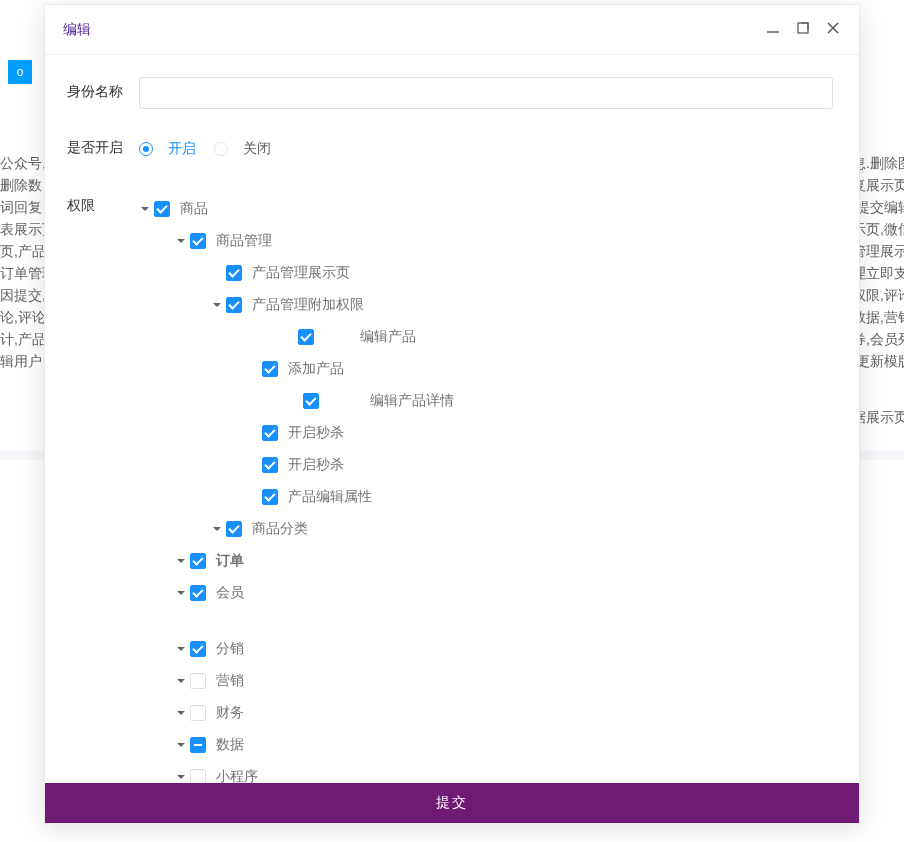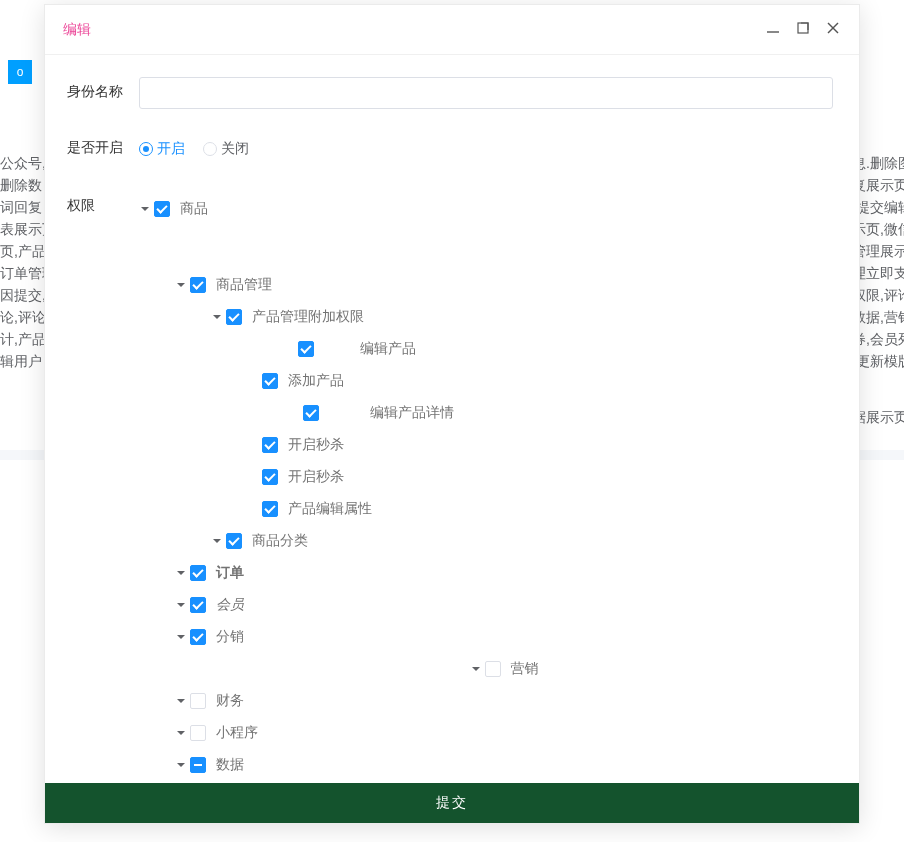--- a/index.html
+++ b/index.html
@@ -10,37 +10,37 @@
 .bg-top{position:absolute;left:8px;top:60px;width:24px;height:24px;background:#009fff;display:flex;align-items:center;justify-content:center;color:#fff;font-size:12px}
 .bg-lines{position:absolute;top:152px;left:0;width:38px;color:#606266;line-height:22px;font-size:14px;white-space:nowrap}
 .bg-lines div{text-align:right}
 .bg-lines-r{position:absolute;top:152px;right:0;width:66px;color:#606266;line-height:22px;font-size:14px;white-space:nowrap}
 .bg-lines-r div{text-align:left}
 .bg-sep{position:absolute;left:0;right:0;top:450px;height:10px;background:#f5f7fa}
 
 
 .modal{position:absolute;left:44px;top:4px;width:816px;height:820px;background:#fff;border:1px solid #ebebeb;box-shadow:0 4px 24px rgba(0,0,0,.12);display:flex;flex-direction:column}
 .modal-header{height:50px;display:flex;align-items:center;padding:0 18px;border-bottom:1px solid #f0f0f0}
-.modal-title{font-size:14px;color:#ec4899;flex:1}
+.modal-title{font-size:14px;color:#4c1d95;flex:1}
 .hdr-icons{display:flex;gap:14px;align-items:center}
 .hdr-icons svg{width:16px;height:16px;cursor:pointer;color:#555}
 
 .modal-body{flex:1;overflow-y:auto;padding:22px 26px 4px 22px;position:relative}
 .modal-body::-webkit-scrollbar{width:8px}
 .modal-body::-webkit-scrollbar-thumb{background:#c7c7c7;border-radius:4px}
 .modal-body::-webkit-scrollbar-track{background:#f5f5f5}
 
 .row{display:flex;margin-bottom:24px}
 .row .label{width:72px;text-align:left;padding-top:6px;color:#333;font-size:14px}
 .row .ctrl{flex:1}
 
 .text-input{width:100%;height:32px;border:1px solid #dcdfe6;border-radius:3px;padding:0 12px;color:#333;font-size:14px;outline:none}
 
 .radio-group{display:flex;align-items:center;gap:18px;height:32px}
-.radio{display:inline-flex;align-items:center;gap:4px;cursor:pointer}
+.radio{display:inline-flex;align-items:center;gap:15px;cursor:pointer}
 .radio-dot{width:14px;height:14px;border-radius:50%;border:1px solid #dcdfe6;position:relative}
 .radio.selected .radio-dot{border-color:#1890ff}
 .radio.selected .radio-dot::after{content:"";position:absolute;inset:3px;border-radius:50%;background:#1890ff}
 .radio-lab{color:#606266}
 .radio.selected .radio-lab{color:#1890ff}
 
 
 .tree{padding-top:4px}
 .tree-node{position:relative}
 .tree-row{display:flex;align-items:center;height:32px}
@@ -49,21 +49,21 @@
 .expander.blank{visibility:hidden}
 .chk{width:16px;height:16px;border:1px solid #dcdfe6;border-radius:2px;margin-right:10px;display:flex;align-items:center;justify-content:center;cursor:pointer;flex-shrink:0}
 .chk.on{background:#1890ff;border-color:#1890ff}
 .chk.on::after{content:"";width:4px;height:8px;border:solid #fff;border-width:0 2px 2px 0;transform:rotate(45deg);margin-top:-2px}
 .chk.ind{background:#1890ff;border-color:#1890ff}
 .chk.ind::after{content:"";width:8px;height:2px;background:#fff}
 .chk.off{background:#fff}
 .tree-text{color:#737373;cursor:default}
 .children{padding-left:18px}
 
-.submit-bar{height:40px;background:#14532d;color:#fff;display:flex;align-items:center;justify-content:center;cursor:pointer;font-size:14px;letter-spacing:2px}
+.submit-bar{height:40px;background:#701a75;color:#fff;display:flex;align-items:center;justify-content:center;cursor:pointer;font-size:14px;letter-spacing:2px}
 </style>
 </head>
 <body>
 
 <div class="bg">
   <div class="bg-top">o</div>
   <div class="bg-lines" id="bg-left">
       <div>公众号,</div>
       <div>删除数</div>
       <div>词回复</div>
@@ -150,30 +150,37 @@
                 <span class="expander">
                   <svg viewBox="0 0 10 10" style="transform:rotate(0)">
                     <path d="M1 3 L5 7 L9 3" fill="#606266"></path>
                   </svg>
                 </span>
                 <span class="chk on"></span>
                 <span class="tree-text">商品</span>
               </div>
               <div class="children">
                 <div class="tree-node">
-                  <div class="tree-row" style="padding-left: 18px; margin-top: 44px;">
+                  <div class="tree-row" style="padding-left: 18px;">
                     <span class="expander">
                       <svg viewBox="0 0 10 10" style="transform:rotate(0)">
                         <path d="M1 3 L5 7 L9 3" fill="#606266"></path>
                       </svg>
                     </span>
                     <span class="chk on"></span>
                     <span class="tree-text">商品管理</span>
                   </div>
                   <div class="children">
+                    <div class="tree-node">
+                      <div class="tree-row" style="padding-left: 36px;">
+                        <span class="expander blank"></span>
+                        <span class="chk on"></span>
+                        <span class="tree-text">产品管理展示页</span>
+                      </div>
+                    </div>
                     <div class="tree-node">
                       <div class="tree-row" style="padding-left: 36px;">
                         <span class="expander">
                           <svg viewBox="0 0 10 10" style="transform:rotate(0)">
                             <path d="M1 3 L5 7 L9 3" fill="#606266"></path>
                           </svg>
                         </span>
                         <span class="chk on"></span>
                         <span class="tree-text">产品管理附加权限</span>
                       </div>
@@ -240,43 +247,43 @@
                     <span class="expander">
                       <svg viewBox="0 0 10 10" style="transform:rotate(-90)">
                         <path d="M1 3 L5 7 L9 3" fill="#606266"></path>
                       </svg>
                     </span>
                     <span class="chk on"></span>
                     <span class="tree-text">订单</span>
                   </div>
                 </div>
                 <div class="tree-node">
-                  <div class="tree-row" style="padding-left: 18px; font-style: italic;">
+                  <div class="tree-row" style="padding-left: 18px;">
                     <span class="expander">
                       <svg viewBox="0 0 10 10" style="transform:rotate(-90)">
                         <path d="M1 3 L5 7 L9 3" fill="#606266"></path>
                       </svg>
                     </span>
                     <span class="chk on"></span>
                     <span class="tree-text">会员</span>
                   </div>
                 </div>
                 <div class="tree-node">
-                  <div class="tree-row" style="padding-left: 18px;">
+                  <div class="tree-row" style="padding-left: 18px; margin-top: 24px;">
                     <span class="expander">
                       <svg viewBox="0 0 10 10" style="transform:rotate(-90)">
                         <path d="M1 3 L5 7 L9 3" fill="#606266"></path>
                       </svg>
                     </span>
                     <span class="chk on"></span>
                     <span class="tree-text">分销</span>
                   </div>
                 </div>
                 <div class="tree-node">
-                  <div class="tree-row" style="padding-left: 18px; justify-content: center;">
+                  <div class="tree-row" style="padding-left: 18px;">
                     <span class="expander">
                       <svg viewBox="0 0 10 10" style="transform:rotate(-90)">
                         <path d="M1 3 L5 7 L9 3" fill="#606266"></path>
                       </svg>
                     </span>
                     <span class="chk off"></span>
                     <span class="tree-text">营销</span>
                   </div>
                 </div>
                 <div class="tree-node">
@@ -290,33 +297,33 @@
                     <span class="tree-text">财务</span>
                   </div>
                 </div>
                 <div class="tree-node">
                   <div class="tree-row" style="padding-left: 18px;">
                     <span class="expander">
                       <svg viewBox="0 0 10 10" style="transform:rotate(-90)">
                         <path d="M1 3 L5 7 L9 3" fill="#606266"></path>
                       </svg>
                     </span>
+                    <span class="chk ind"></span>
+                    <span class="tree-text">数据</span>
+                  </div>
+                </div>
+                <div class="tree-node">
+                  <div class="tree-row" style="padding-left: 18px;">
+                    <span class="expander">
+                      <svg viewBox="0 0 10 10" style="transform:rotate(-90)">
+                        <path d="M1 3 L5 7 L9 3" fill="#606266"></path>
+                      </svg>
+                    </span>
                     <span class="chk off"></span>
                     <span class="tree-text">小程序</span>
-                  </div>
-                </div>
-                <div class="tree-node">
-                  <div class="tree-row" style="padding-left: 18px;">
-                    <span class="expander">
-                      <svg viewBox="0 0 10 10" style="transform:rotate(-90)">
-                        <path d="M1 3 L5 7 L9 3" fill="#606266"></path>
-                      </svg>
-                    </span>
-                    <span class="chk ind"></span>
-                    <span class="tree-text">数据</span>
                   </div>
                 </div>
                 <div class="tree-node">
                   <div class="tree-row" style="padding-left: 18px;">
                     <span class="expander">
                       <svg viewBox="0 0 10 10" style="transform:rotate(-90)">
                         <path d="M1 3 L5 7 L9 3" fill="#606266"></path>
                       </svg>
                     </span>
                     <span class="chk on"></span>

